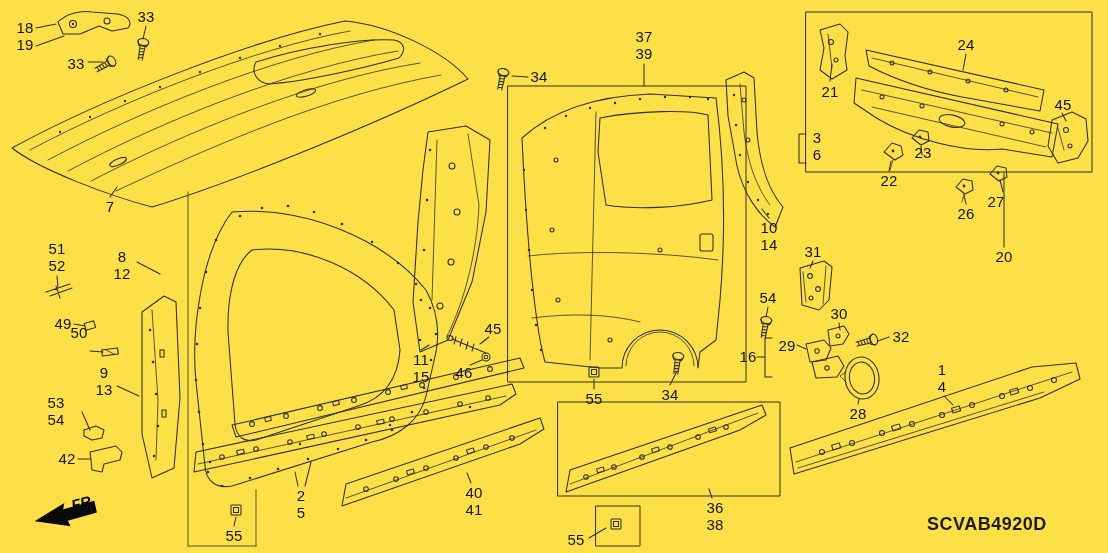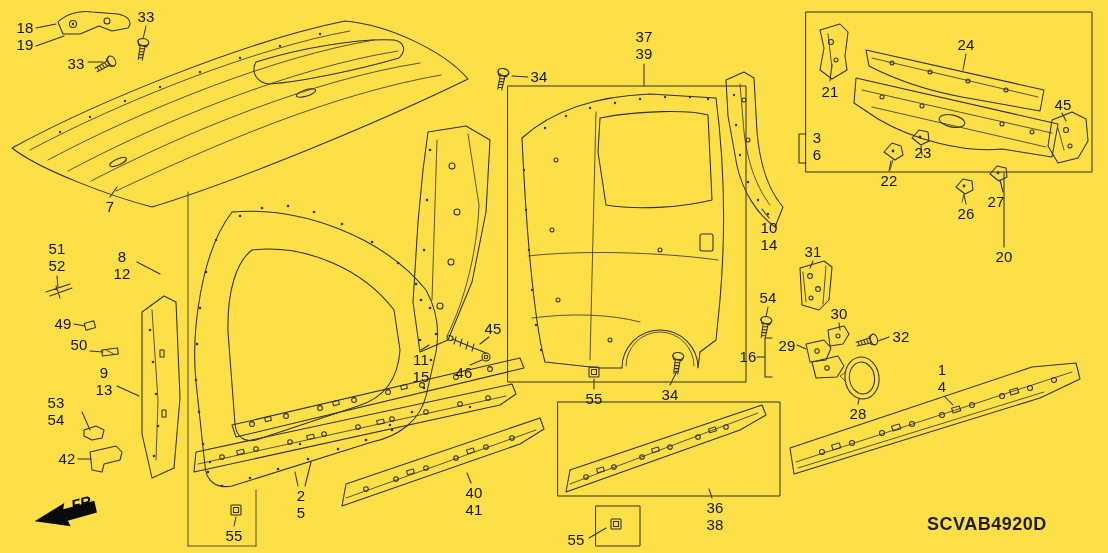--- a/index.html
+++ b/index.html
@@ -396,21 +396,21 @@
   <div class="callout" style="left:1004px;top:248px">20</div>
   <div class="callout" style="left:110px;top:198px">7</div>
   <div class="callout" style="left:57px;top:240px">51
 52</div>
   <div class="callout" style="left:122px;top:248px">8
 12</div>
   <div class="callout" style="left:769px;top:219px">10
 14</div>
   <div class="callout" style="left:813px;top:243px">31</div>
   <div class="callout" style="left:63px;top:315px">49</div>
-  <div class="callout" style="left:79px;top:336px">50</div>
+  <div class="callout" style="left:79px;top:324px">50</div>
   <div class="callout" style="left:768px;top:289px">54</div>
   <div class="callout" style="left:839px;top:305px">30</div>
   <div class="callout" style="left:787px;top:337px">29</div>
   <div class="callout" style="left:901px;top:328px">32</div>
   <div class="callout" style="left:104px;top:364px">9
 13</div>
   <div class="callout" style="left:421px;top:351px">11
 15</div>
   <div class="callout" style="left:493px;top:320px">45</div>
   <div class="callout" style="left:464px;top:364px">46</div>

